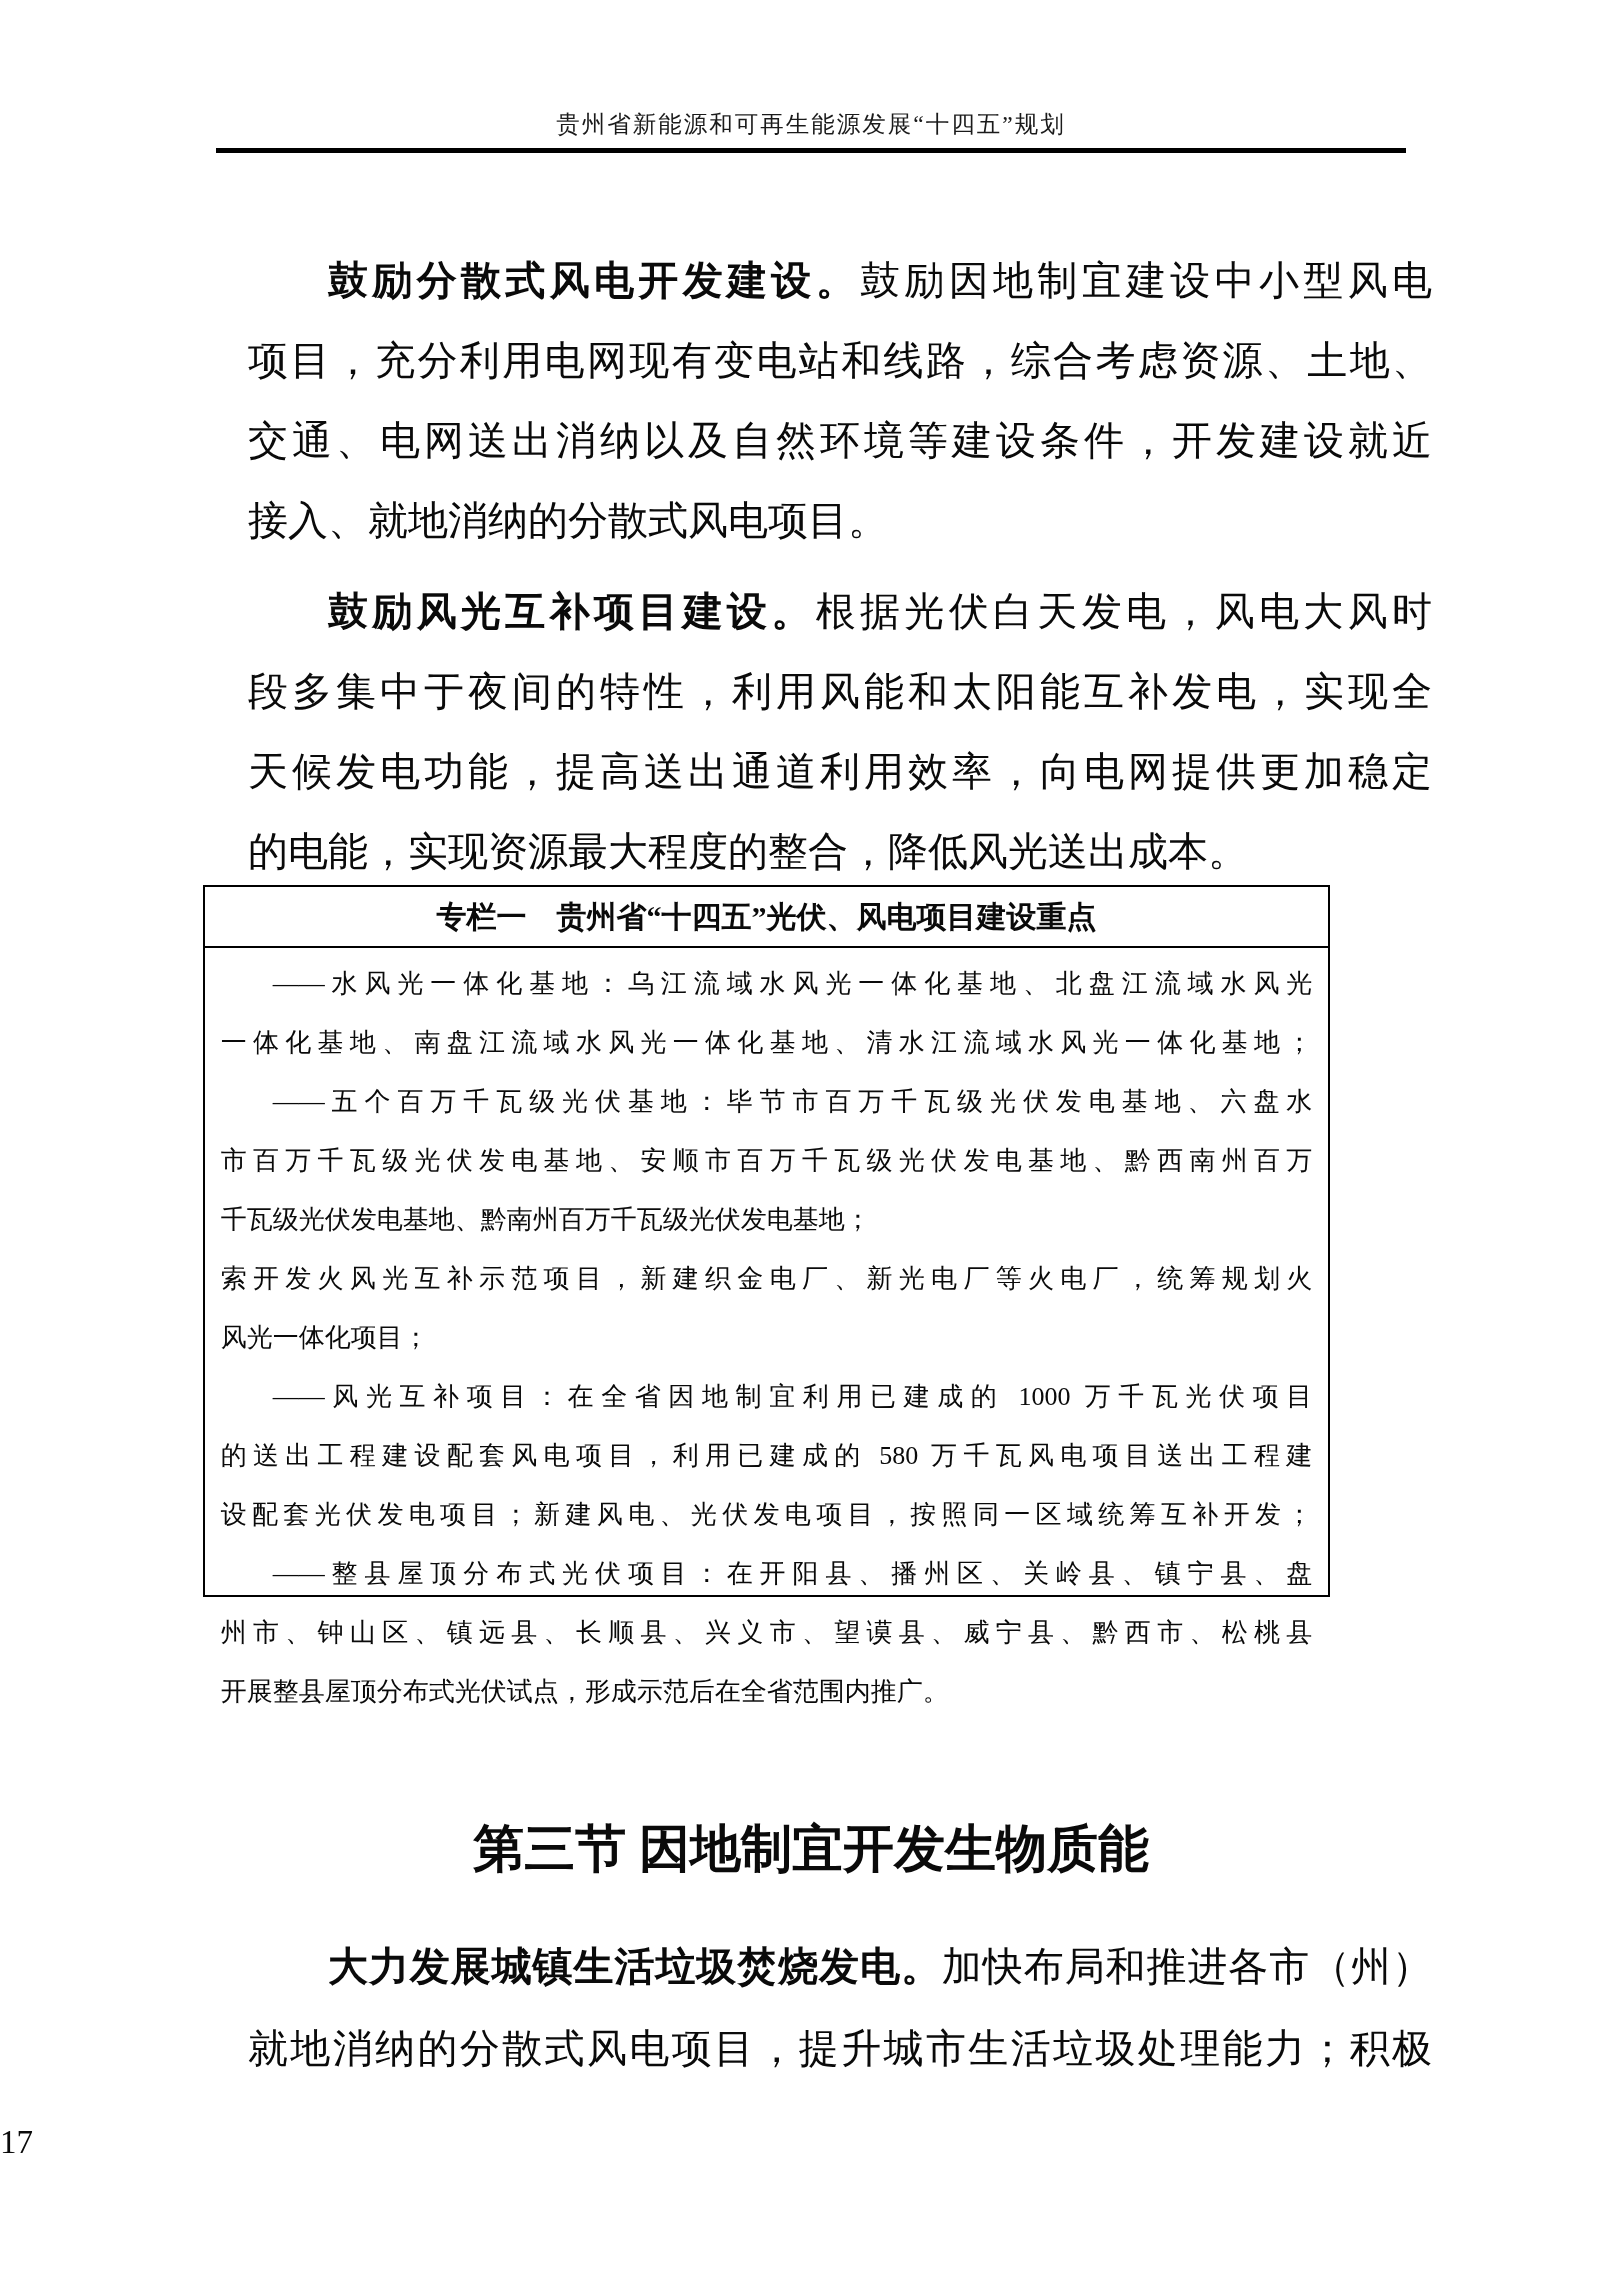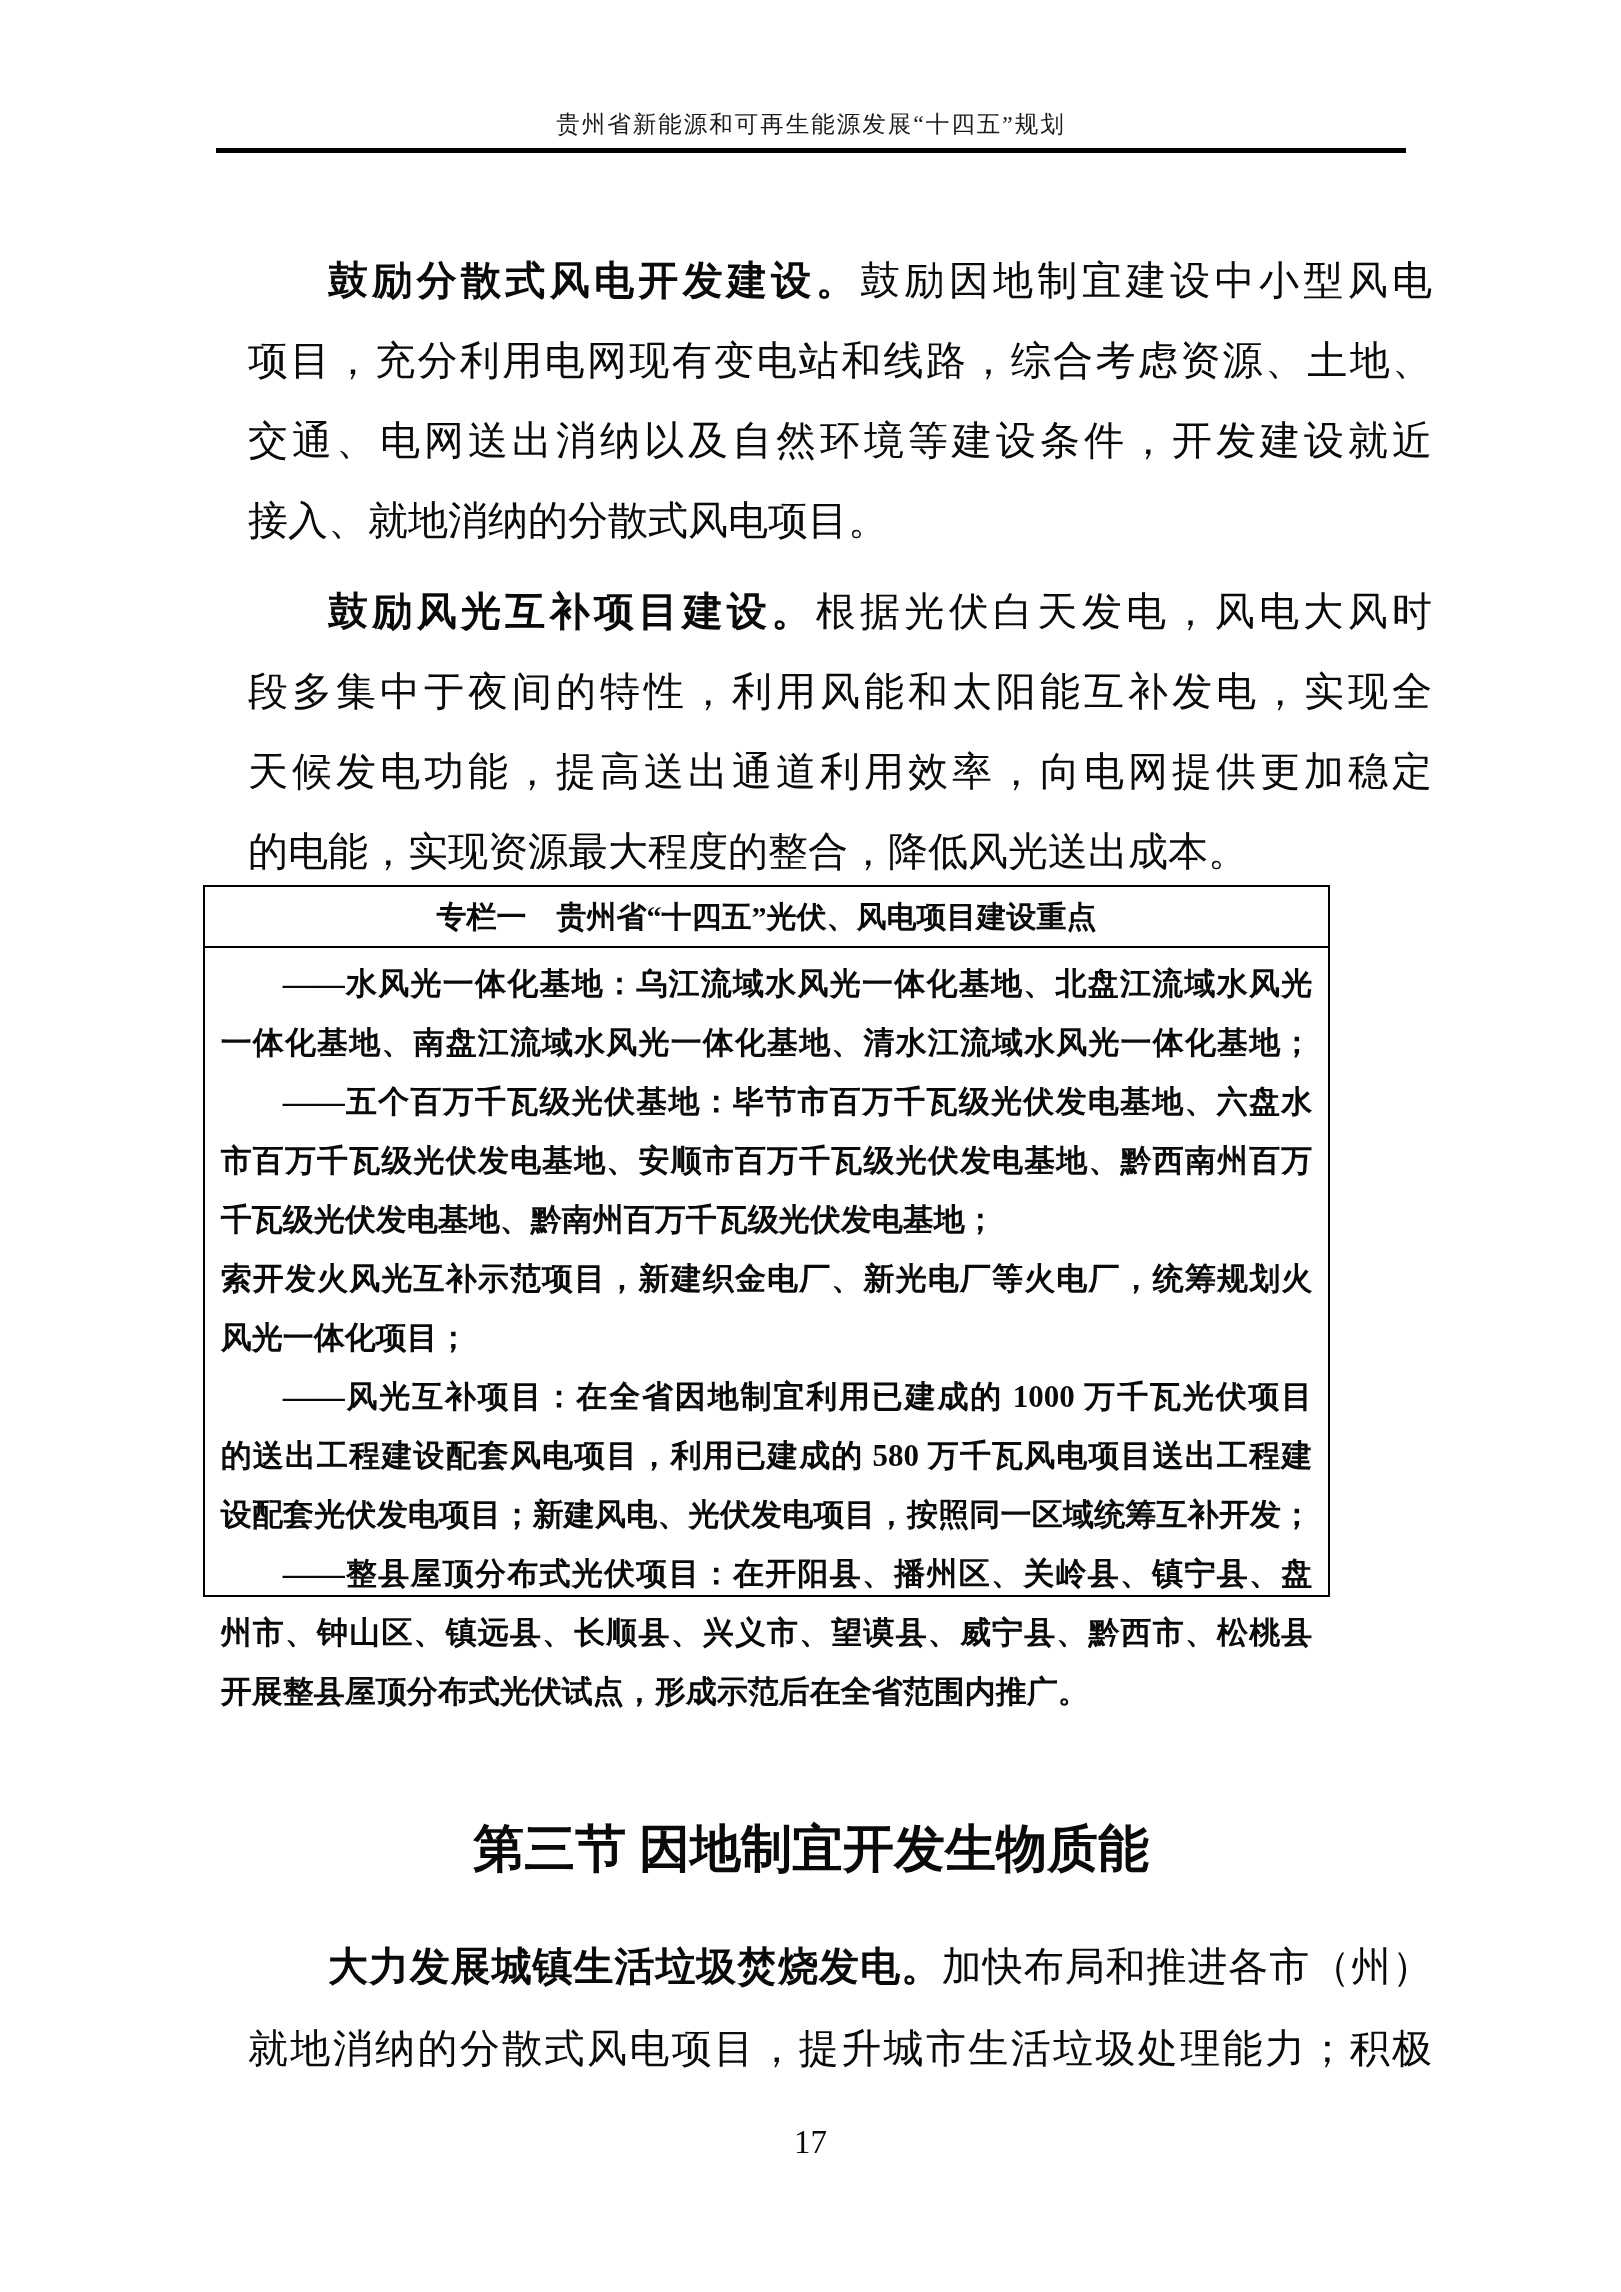--- a/index.html
+++ b/index.html
@@ -39,35 +39,35 @@
     position:absolute;top:885px;left:203px;width:1127px;height:712px;
     border:2px solid #000000;box-sizing:border-box;
     background:#ffffff;
   }
   .column-box-title{
     height:59px;line-height:59px;border-bottom:2px solid #000000;
     text-align:center;font-size:30px;font-weight:700;color:#0a0a0a;
   }
   .column-box-body{
     padding:5.9px 15.7px 0 15.7px;
-    font-size:31px;line-height:59px;color:#0a0a0a;font-weight:bold;
+    font-size:26px;line-height:59px;color:#0a0a0a;
   }
   .column-box-body .ln{white-space:nowrap;}
   .column-box-body .ln.j{white-space:normal;text-align:justify;text-align-last:justify;}
   .column-box-body .ln.ind{text-indent:2em;}
   
   .section-heading{
     position:absolute;top:1815px;left:218px;width:1186px;height:69px;
     line-height:69px;text-align:center;
     font-size:51px;font-weight:700;color:#0a0a0a;
   }
   
   .page-number{
     position:absolute;top:2123px;left:0;width:1621px;height:39px;
-    line-height:39px;text-align:center;font-size:33px;color:#0a0a0a;
+    line-height:39px;text-align:left;font-size:33px;color:#0a0a0a;
   }
 </style>
 </head>
 <body>
 
 <div class="page">
 
   <div class="doc-header-title">贵州省新能源和可再生能源发展“十四五”规划</div>
   <div class="doc-header-rule"></div>
 

